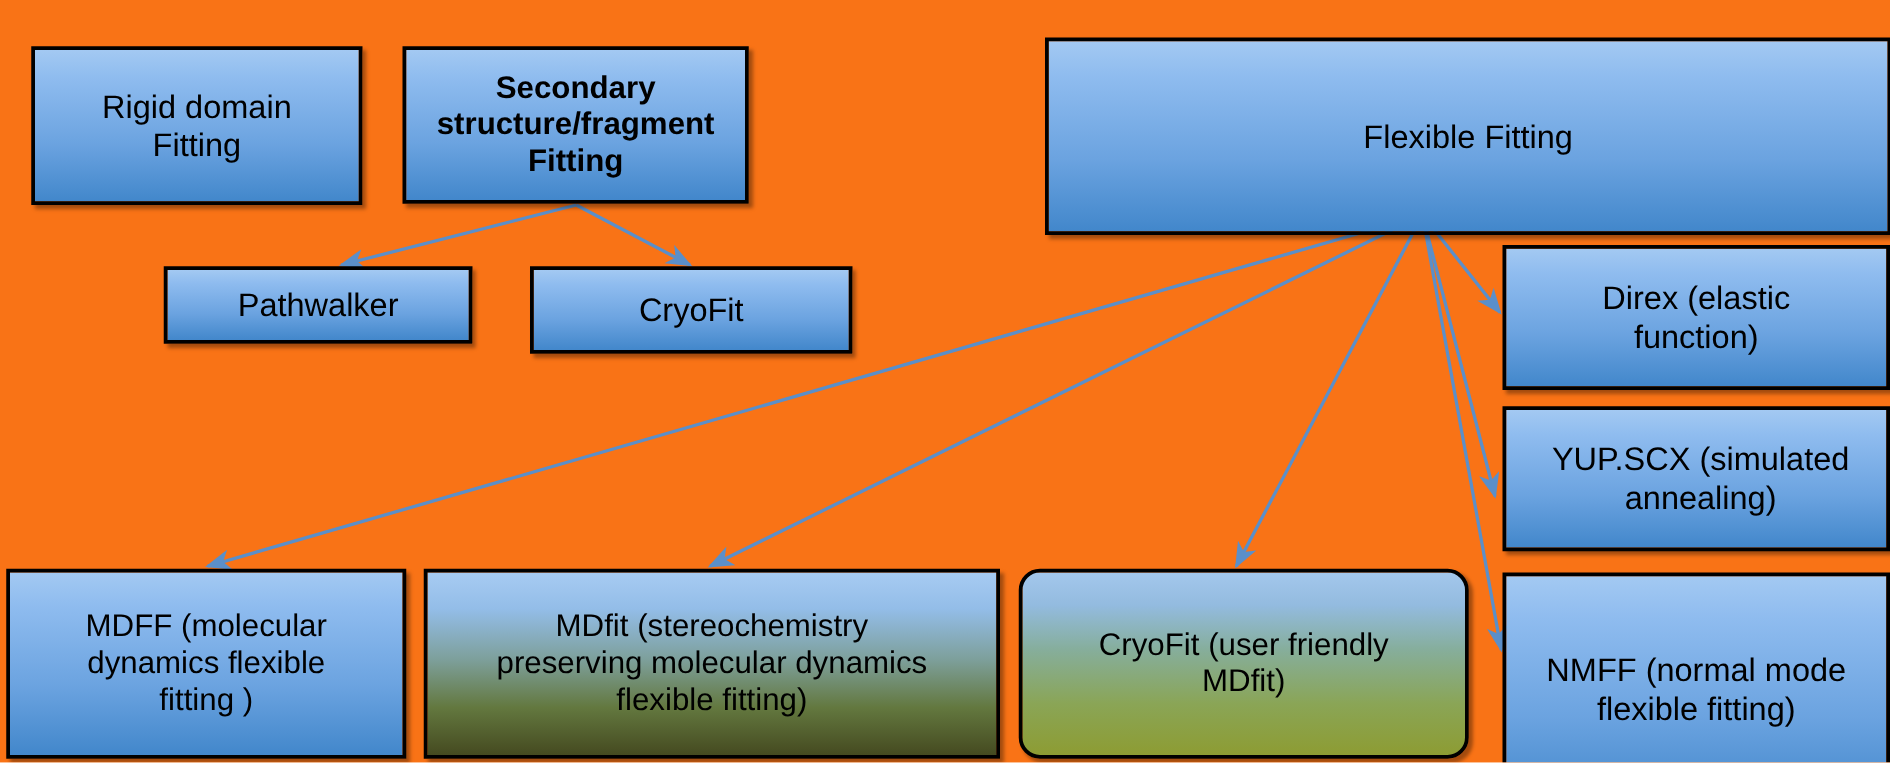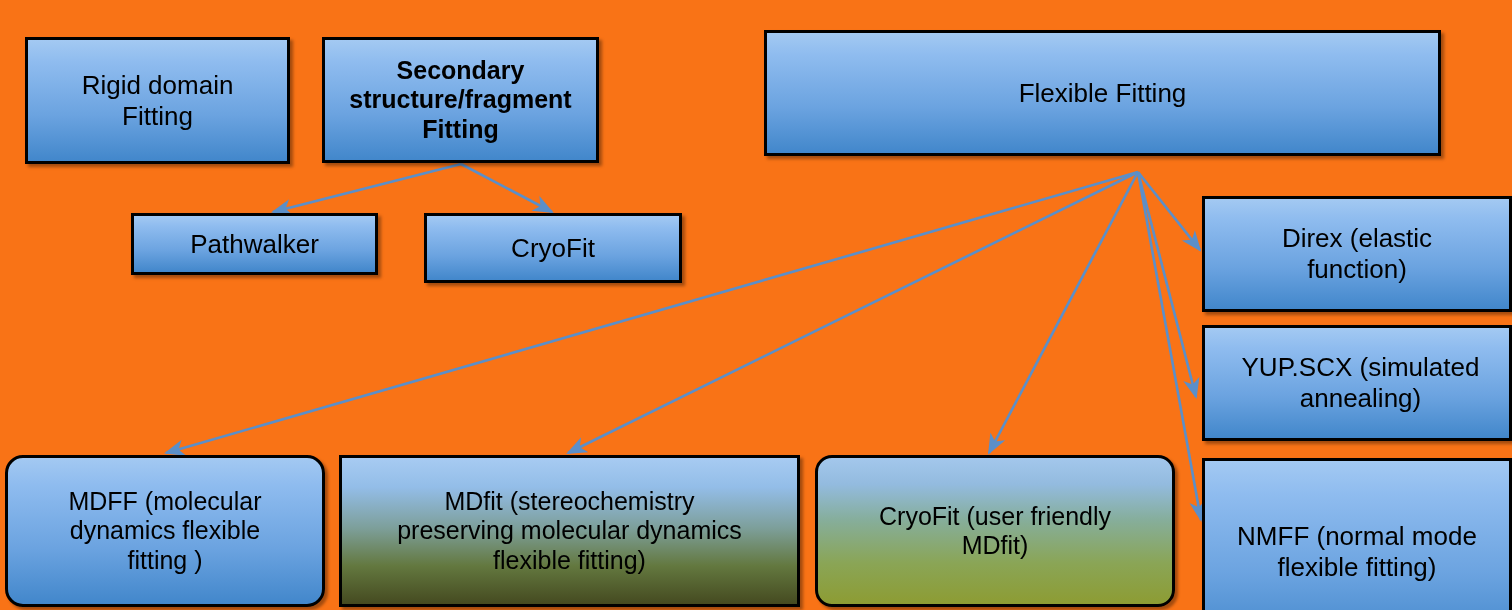--- a/index.html
+++ b/index.html
@@ -88,36 +88,36 @@
         <span class="label" style="font-size: 25px;">Secondary
 structure/fragment
 Fitting</span>
       </div>
       <div class="node " style="left: 131px; top: 213px; width: 247px; height: 62px;">
         <span class="label" style="font-size: 26px;">Pathwalker</span>
       </div>
       <div class="node " style="left: 424px; top: 213px; width: 258px; height: 70px;">
         <span class="label" style="font-size: 26px;">CryoFit</span>
       </div>
-      <div class="node " style="left: 764px; top: 30px; width: 677px; height: 126px;">
+      <div class="node " style="left: 836px; top: 30px; width: 677px; height: 158px;">
         <span class="label" style="font-size: 26px;">Flexible Fitting</span>
       </div>
       <div class="node " style="left: 1202px; top: 196px; width: 310px; height: 116px;">
         <span class="label" style="font-size: 26px;">Direx (elastic
 function)</span>
       </div>
       <div class="node " style="left: 1202px; top: 325px; width: 310px; height: 116px; padding-left: 7px;">
         <span class="label" style="font-size: 26px;">YUP.SCX (simulated
 annealing)</span>
       </div>
       <div class="node " style="left: 1202px; top: 458px; width: 310px; height: 188px;">
         <span class="label" style="font-size: 26px;">NMFF (normal mode
 flexible fitting)</span>
       </div>
-      <div class="node " style="left: 5px; top: 455px; width: 320px; height: 152px; border-radius: 18px;">
+      <div class="node " style="left: 5px; top: 455px; width: 320px; height: 152px;">
         <span class="label" style="font-size: 25px;">MDFF (molecular
 dynamics flexible
 fitting )</span>
       </div>
       <div class="node grad-olive-dark" style="left: 339px; top: 455px; width: 461px; height: 152px;">
         <span class="label" style="font-size: 25px;">MDfit (stereochemistry
 preserving molecular dynamics
 flexible fitting)</span>
       </div>
       <div class="node grad-olive-light" style="left: 815px; top: 455px; width: 360px; height: 152px;">

